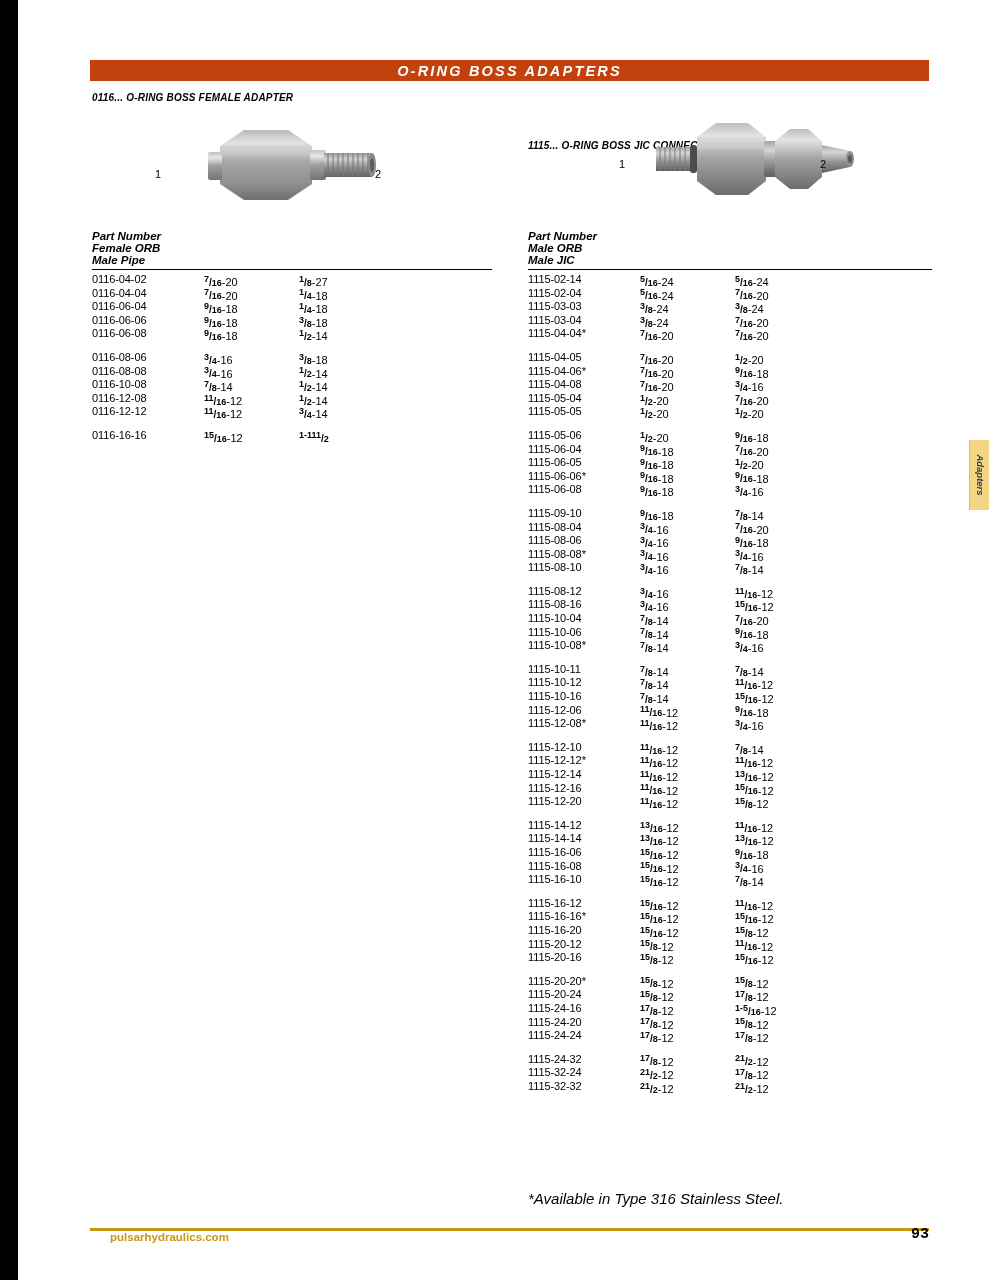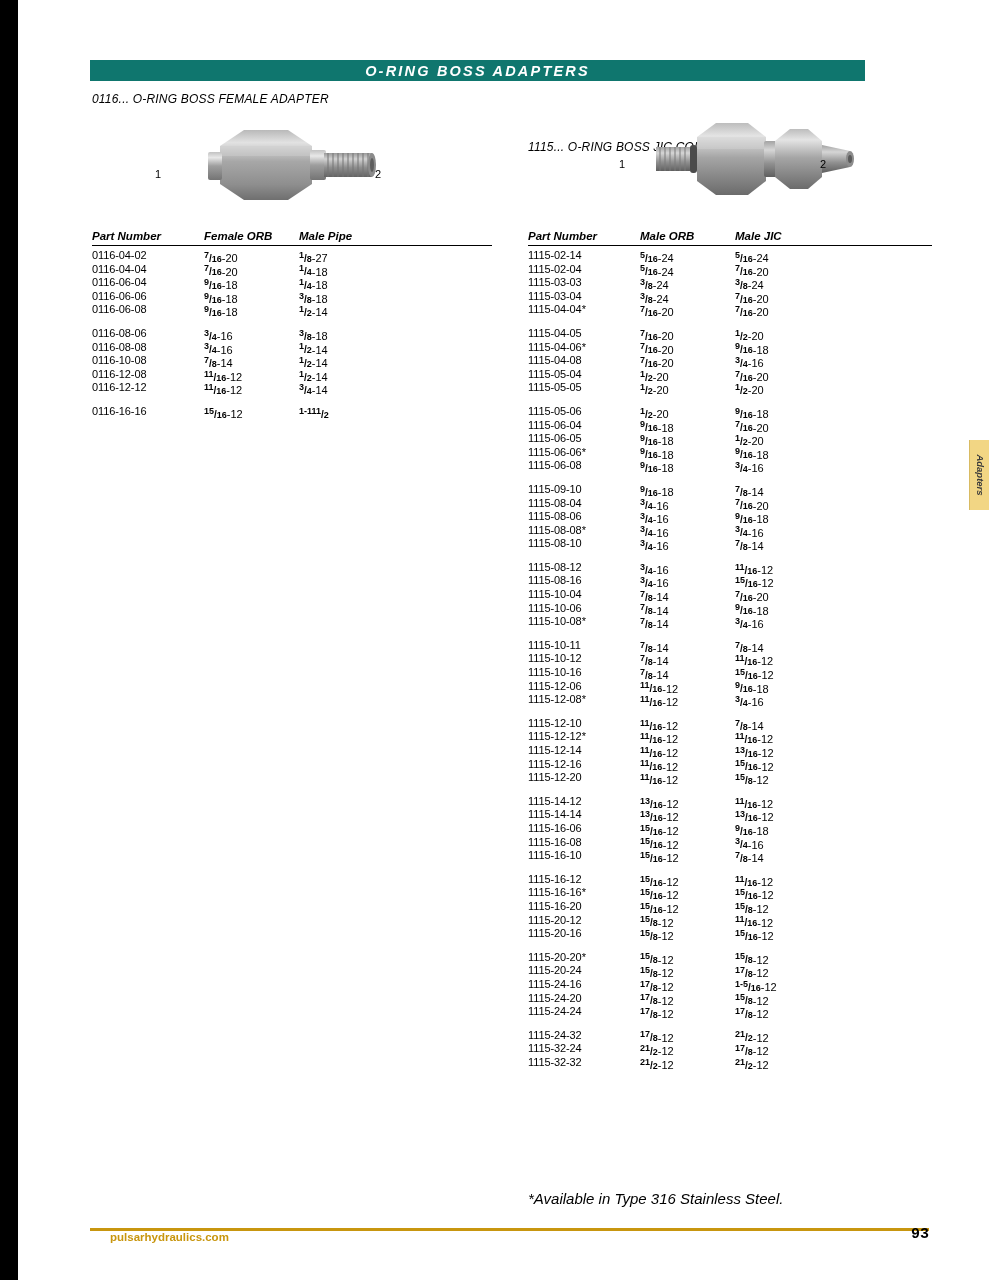--- a/index.html
+++ b/index.html
@@ -24,44 +24,44 @@
   .page {
     position: absolute;
     left: 18px; top: 0;
     width: 971px; height: 1280px;
   }
 
   
   .banner {
     position: absolute;
     left: 72px; top: 60px;
-    width: 775px; height: 21px;
-    background: #0f766e;
+    width: 839px; height: 21px;
+    background: #c2410c;
   }
   .banner-inner {
     position: absolute;
     left: 0; top: 0;
     width: 100%; height: 100%;
     display: flex;
     align-items: center;
     justify-content: center;
   }
   .banner-title {
     color: #ffffff;
     font-size: 14.5px;
     font-weight: bold;
     font-style: italic;
     letter-spacing: 2.2px;
   }
 
   
   .col-head {
     position: absolute;
-    font-size: 12px;
-    font-weight: normal;
+    font-size: 10px;
+    font-weight: bold;
     font-style: italic;
     color: #000000;
     letter-spacing: 0.2px;
     white-space: nowrap;
   }
   .col-head.left { left: 74px; top: 92px; }
   .col-head.right { left: 510px; top: 92px; margin-top: 48px; }
 
   
   .fitting {
@@ -85,20 +85,21 @@
   .table.left { left: 74px; top: 230px; width: 400px; }
   .table.right { left: 510px; top: 230px; width: 400px; }
 
   .thead {
     display: flex;
     font-weight: bold;
     font-style: italic;
     font-size: 11.5px;
     padding-bottom: 3px;
     border-bottom: 1.4px solid #000000;
+    flex-direction: column;
   }
   .thead .c0 { width: 112px; }
   .thead .c1 { width: 95px; }
   .thead .c2 { width: 120px; }
   .table.left .thead { width: 400px; }
   .table.right .thead { width: 404px; }
 
   .tbody { padding-top: 3px; }
   .grp { margin-bottom: 10px; }
   .row {

